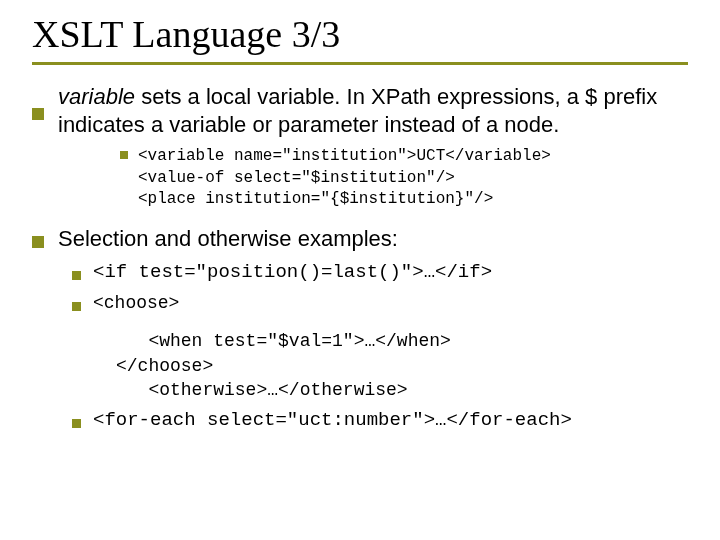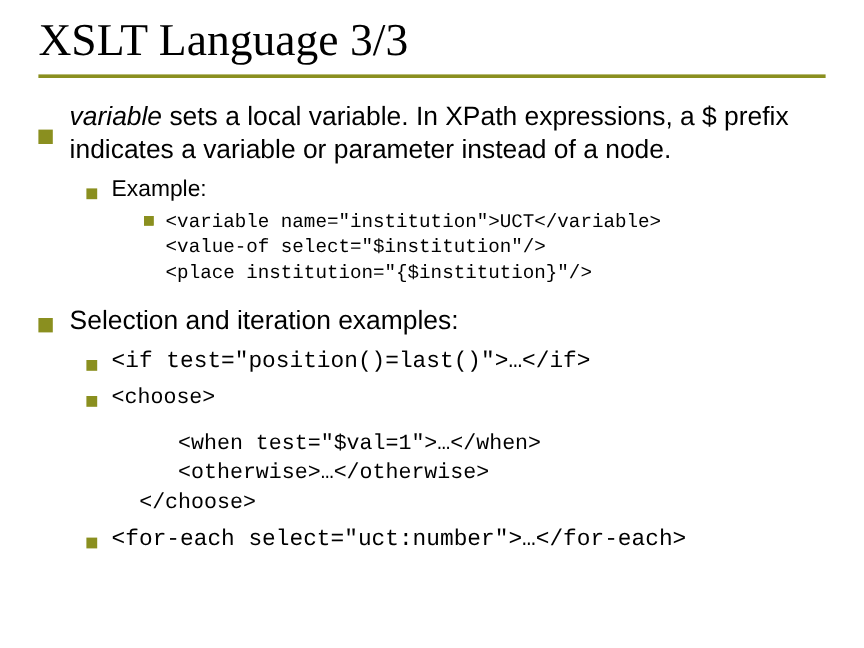--- a/index.html
+++ b/index.html
@@ -115,61 +115,57 @@
 
   <div class="lvl1">
     <div class="bullet-row">
       <div class="marker"></div>
       <div class="text">
         <span class="italic">variable</span><span> sets a local variable. In XPath expressions, a $ prefix indicates a variable or parameter instead of a node.</span>
       </div>
     </div>
 
     <div class="lvl2">
-      <div class="bullet-row">
-        <div class="marker"></div>
-        <div class="text">Example:</div>
-      </div>
 
       <div class="lvl3">
         <div class="bullet-row">
           <div class="marker"></div>
           <div class="text">
             <div class="mono">&lt;variable name="institution"&gt;UCT&lt;/variable&gt;</div>
             <div class="mono">&lt;value-of select="$institution"/&gt;</div>
             <div class="mono">&lt;place institution="{$institution}"/&gt;</div>
           </div>
         </div>
       </div>
     </div>
   </div>
 
   <div class="lvl1">
     <div class="bullet-row">
       <div class="marker"></div>
-      <div class="text">Selection and iteration examples:</div>
+      <div class="text">Selection and otherwise examples:</div>
     </div>
 
     <div class="lvl2">
 
       <div class="bullet-row" style="margin-bottom:6px;">
         <div class="marker"></div>
         <div class="text mono-sm">&lt;if test="position()=last()"&gt;…&lt;/if&gt;</div>
       </div>
 
       <div class="bullet-row" style="margin-bottom:14px;">
         <div class="marker"></div>
         <div class="text">
           <div class="mono-sm">&lt;choose&gt;</div>
         </div>
       </div>
       <div class="code-multiline">
         <div class="mono-sm">   &lt;when test="$val=1"&gt;…&lt;/when&gt;</div>
+        <div class="mono-sm">&lt;/choose&gt;</div>
         <div class="mono-sm">   &lt;otherwise&gt;…&lt;/otherwise&gt;</div>
-        <div class="mono-sm">&lt;/choose&gt;</div>
       </div>
 
       <div class="bullet-row" style="margin-top:6px;">
         <div class="marker"></div>
         <div class="text mono-sm">&lt;for-each select="uct:number"&gt;…&lt;/for-each&gt;</div>
       </div>
 
     </div>
   </div>
 

